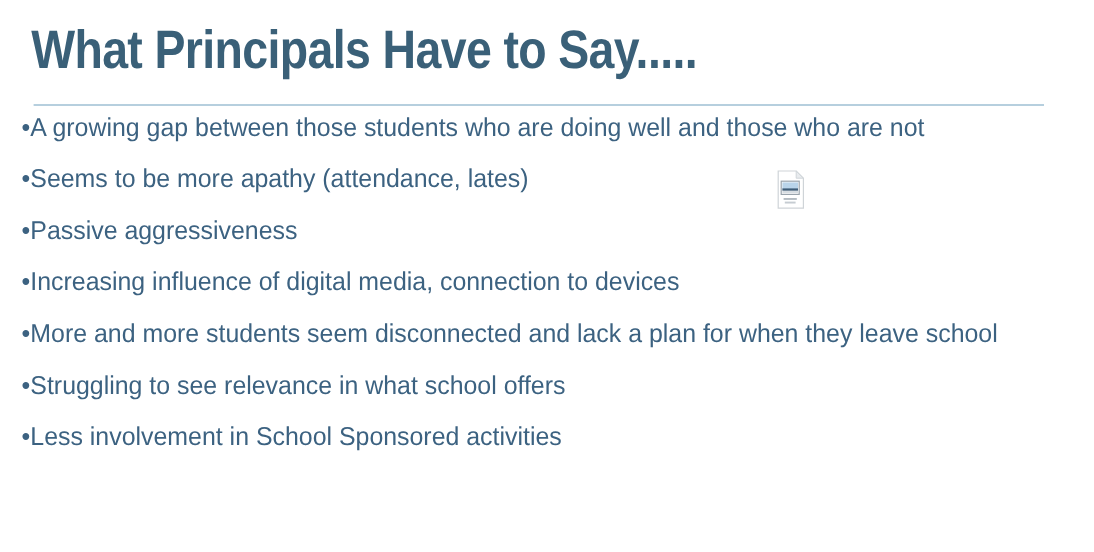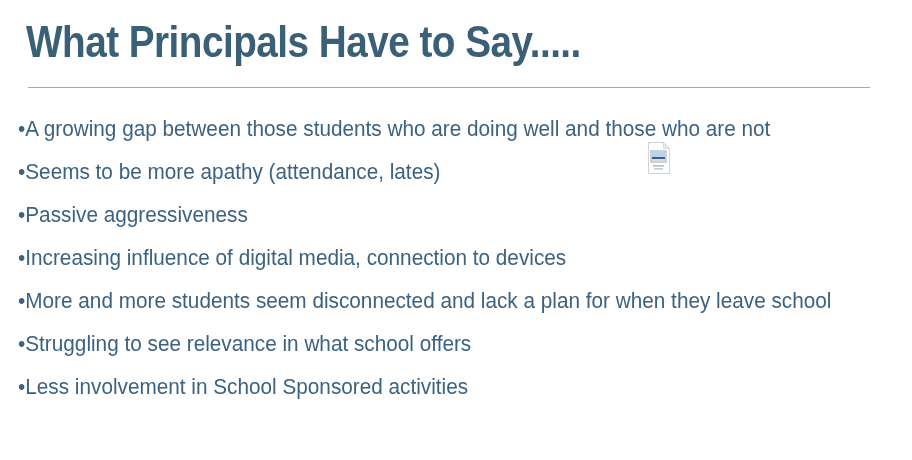--- a/index.html
+++ b/index.html
@@ -48,21 +48,21 @@
     top: 87px;
     width: 842px;
     height: 0;
     border-top: 1.4px solid #86b0c8;
   }
 
   
   .bullet-list {
     position: absolute;
     left: 18px;
-    top: 115px;
+    top: 92px;
     width: 860px;
     margin: 0;
     padding: 0;
     list-style: none;
   }
 
   .bullet-item {
     position: relative;
     margin: 0 0 15px 0;
     padding: 0;

